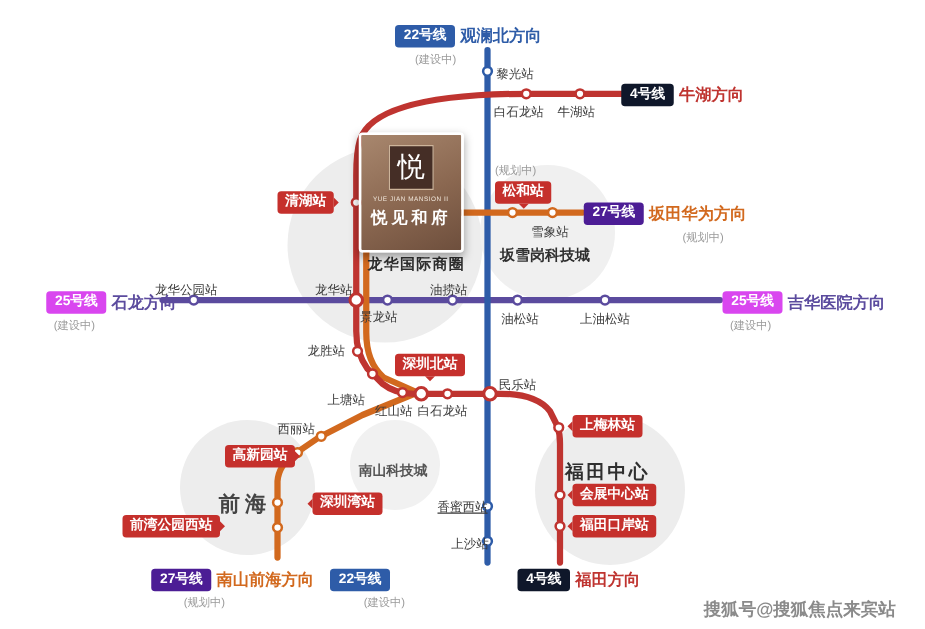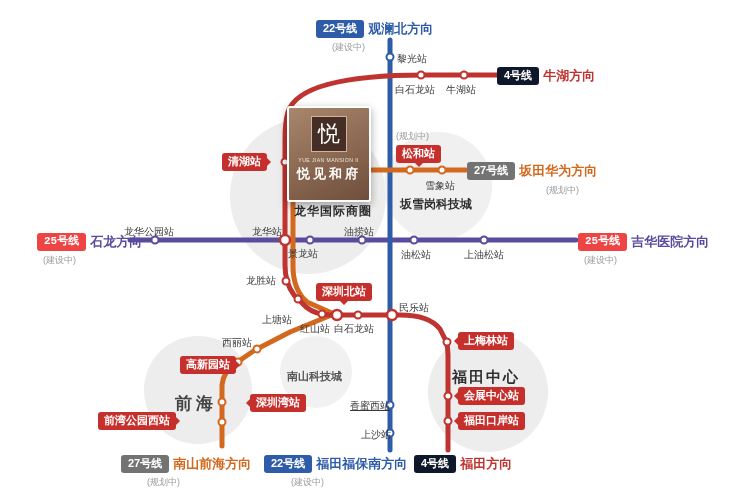--- a/index.html
+++ b/index.html
@@ -19,21 +19,21 @@
          border:4px solid transparent;border-right-color:#c5302c;}
   .pt-down::after{content:"";position:absolute;top:100%;left:50%;margin-left:-4px;
          border:4px solid transparent;border-top-color:#c5302c;}
   
   .term{position:absolute;display:flex;align-items:flex-start;gap:4px;z-index:5;white-space:nowrap;}
   .pill{display:inline-block;font-size:11px;font-weight:bold;color:#fff;padding:2px 7px;
         border-radius:3px;line-height:1.25;}
   .dir{font-size:13px;font-weight:bold;}
   .status{position:absolute;font-size:9px;color:#9a9a9a;white-space:nowrap;z-index:5;}
   .bg-blue{background:#2e5ca8;} .bg-red{background:#0f172a;}
-  .bg-orange{background:#737373;} .bg-purple{background:#ef4444;font-family:Liberation Mono, monospace;}
+  .bg-orange{background:#4c1d95;} .bg-purple{background:#d946ef;}
   .c-blue{color:#2e5ca8;} .c-red{color:#bf3430;}
   .c-orange{color:#d2691e;} .c-purple{color:#5b4b9e;}
   
   .card{position:absolute;left:287px;top:106px;width:80px;height:92px;z-index:4;
         background:linear-gradient(155deg,#a8876e 0%,#8a6750 55%,#6e4f3d 100%);
         border:2px solid #fff;border-radius:3px;box-shadow:0 3px 8px rgba(0,0,0,.35);
         display:flex;flex-direction:column;align-items:center;}
   .card .logo{width:34px;height:34px;margin-top:8px;background:#452e26;color:#fff;
         display:flex;align-items:center;justify-content:center;font-size:22px;
         font-family:"DejaVu Serif",serif;border:1px solid #cdb49a;}
@@ -175,23 +175,23 @@
   <div class="status" style="left:584px;top:254px;">(建设中)</div>
 
   <div class="term" style="left:121px;top:455px;">
     <span class="pill bg-orange">27号线</span>
     <span class="dir c-orange">南山前海方向</span>
   </div>
   <div class="status" style="left:147px;top:476px;">(规划中)</div>
 
   <div class="term" style="left:264px;top:455px;">
     <span class="pill bg-blue">22号线</span>
-    <span class="dir c-blue">福田福保南方向</span>
   </div>
   <div class="status" style="left:291px;top:476px;">(建设中)</div>
 
   <div class="term" style="left:414px;top:455px;">
     <span class="pill bg-red">4号线</span>
     <span class="dir c-red">福田方向</span>
   </div>
 
+  <div class="watermark">搜狐号@搜狐焦点来宾站</div>
 
 </div>
 
 </body></html>

